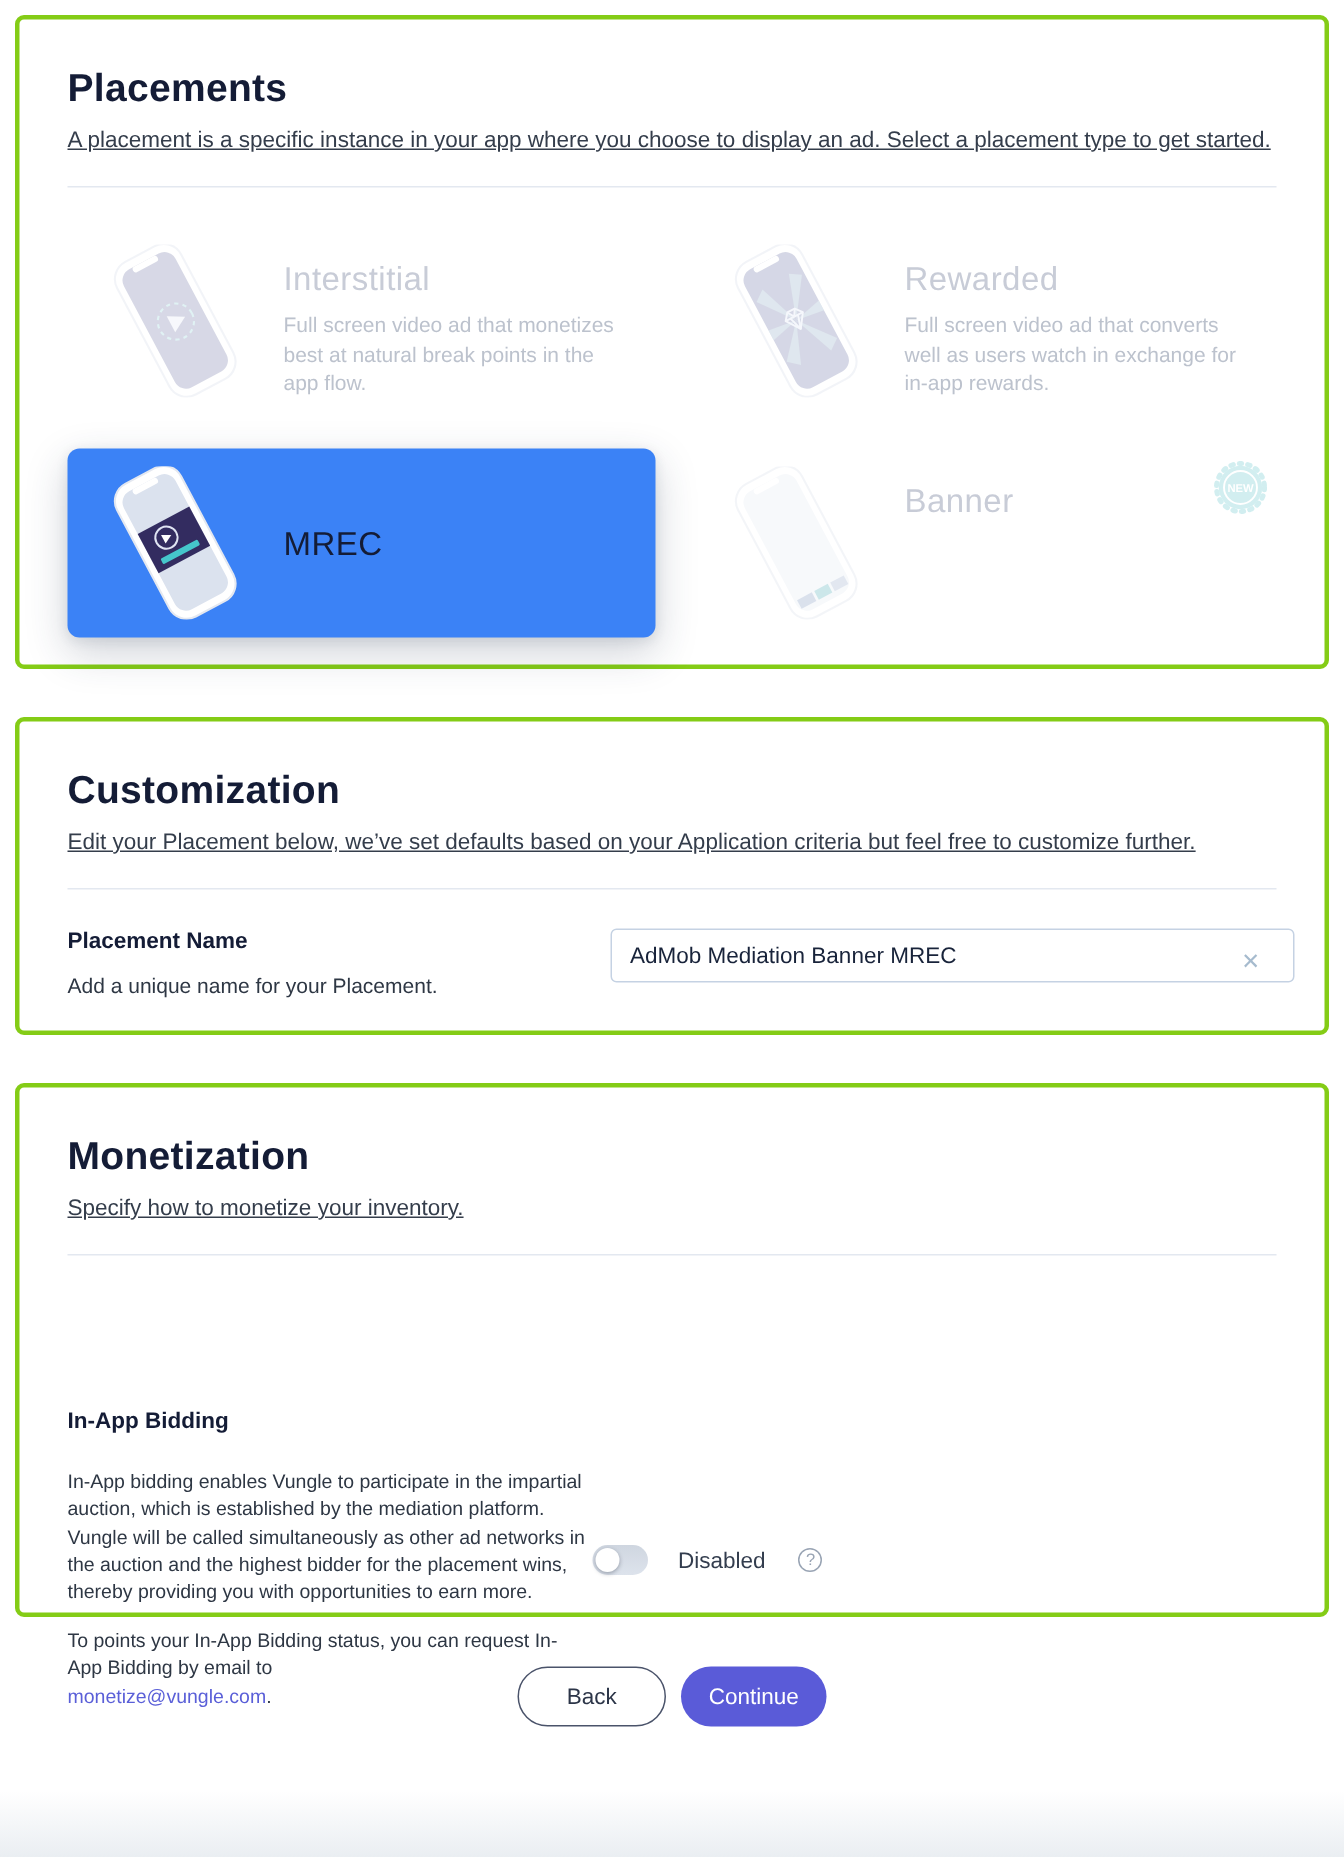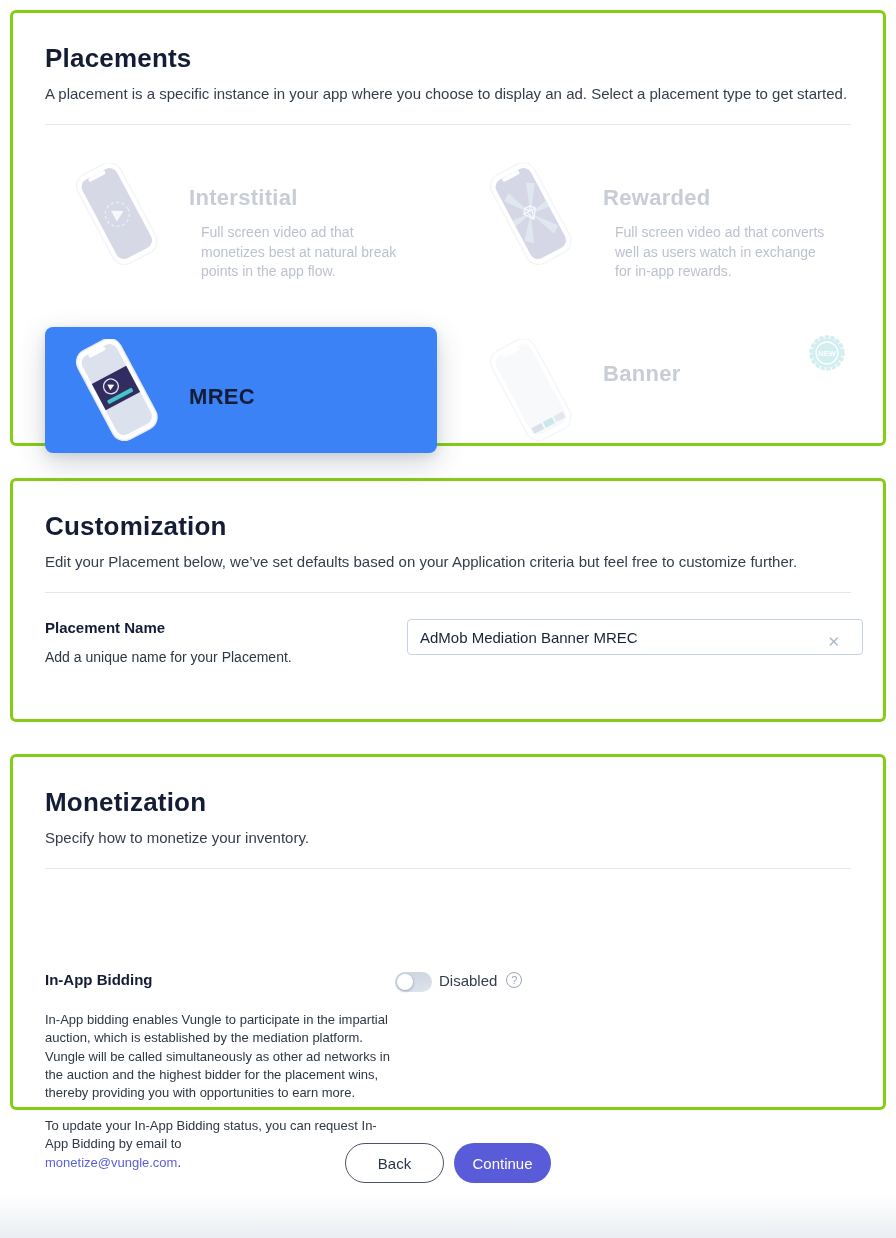--- a/index.html
+++ b/index.html
@@ -6,48 +6,48 @@
   html, body { margin: 0; padding: 0; background: #ffffff; }
   body { font-family: "Liberation Sans", sans-serif; }
   .page { position: relative; width: 896px; height: 1238px; background: #ffffff; overflow: hidden; }
 
   .card {
     margin: 0 10px; background: #ffffff;
     border: 3px solid #84cc16; border-radius: 6px;
     padding: 30px 32px 30px 32px;
   }
   .card-placements { margin-top: 10px; height: 436px; }
-  .card-customization { margin-top: 32px; height: 244px; }
+  .card-customization { margin-top: 32px; height: 212px; }
   .card-monetization { margin-top: 32px; height: 356px; }
 
   .card h1 {
     margin: 0 0 10px; font-size: 26px; font-weight: 700;
     color: #141c36; letter-spacing: 0.2px;
   }
-  .card .sub { margin: 0; font-size: 15px; color: #343d4b; line-height: 1.35; }
+  .card .sub { margin: 0; font-size: 15px; color: #343d4b; line-height: 1.35; text-decoration: underline; }
   .divider { border: none; border-top: 1px solid #e3e8f0; margin: 20px 0 0; }
 
   
   .options-grid {
     display: grid; grid-template-columns: 1fr 1fr;
     column-gap: 22px; row-gap: 22px; margin-top: 26px;
   }
   .option {
     position: relative; display: flex; gap: 16px; align-items: flex-start;
     padding: 12px 14px; border-radius: 8px; min-height: 122px; cursor: pointer;
   }
   .option.selected {
     background: #3b82f6;
     box-shadow: 0 10px 28px rgba(43, 55, 82, 0.22), 0 2px 8px rgba(43, 55, 82, 0.10);
     align-items: center;
   }
   .opt-phone { width: 114px; height: 102px; flex: none; }
   .opt-body { padding-top: 6px; }
-  .opt-title { margin: 16px 0 8px; font-size: 22px; font-weight: 700; letter-spacing: 0.3px; }
-  .opt-desc { margin: 12px; font-size: 14px; line-height: 1.38; max-width: 252px; }
+  .opt-title { margin: 4px 0 8px; font-size: 22px; font-weight: 400; letter-spacing: 0.3px; }
+  .opt-desc { margin: 0; font-size: 14px; line-height: 1.38; max-width: 252px; }
   .option.disabled .opt-title { color: #c8ccd7; }
   .option.disabled .opt-desc  { color: #bcc2cd; }
   .option.selected .opt-title { color: #141c36; }
   .option.selected .opt-desc  { color: #323c4e; }
   .new-badge { position: absolute; top: 6px; right: 4px; width: 40px; height: 40px; opacity: 0.8; }
 
   
   .field-row { display: flex; margin-top: 26px; }
   .label-col { width: 350px; flex: none; }
   .field-label { font-size: 15px; font-weight: 700; color: #141c36; }
@@ -58,21 +58,21 @@
     padding: 0 32px 0 12px; font-size: 15px; color: #18233a;
     font-family: "Liberation Sans", sans-serif; outline: none; background: #fff; margin-left: 12px;
   }
   .clear-x {
     position: absolute; right: 11px; top: 50%; transform: translateY(-52%);
     color: #a6bbce; font-size: 15px; line-height: 1; cursor: pointer;
   }
 
   
   .bidding-row { display: flex; margin-top: 102px; }
-  .toggle-row { display: flex; gap: 7px; padding-top: 1px; }
+  .toggle-row { display: flex; align-items: center; gap: 20px; padding-top: 1px; }
   .toggle {
     position: relative; width: 37px; height: 20px; border-radius: 10px;
     background: linear-gradient(#cfd6e0, #dde3ec); cursor: pointer; flex: none;
   }
   .toggle .knob {
     position: absolute; left: 2px; top: 2px; width: 16px; height: 16px;
     border-radius: 50%; background: #ffffff; box-shadow: 0 1px 3px rgba(20,30,50,0.35);
   }
   .status-text { font-size: 15px; color: #333d4e; }
   .help-icon {
@@ -214,21 +214,21 @@
   <section class="card card-monetization">
     <h1>Monetization</h1>
     <p class="sub">Specify how to monetize your inventory.</p>
     <hr class="divider">
 
     <div class="bidding-row">
       <div class="label-col">
         <div class="field-label">In-App Bidding</div>
         <p class="bid-desc">In-App bidding enables Vungle to participate in the impartial auction, which is established by the mediation platform. Vungle will be called simultaneously as other ad networks in the auction and the highest bidder for the placement wins, thereby providing you with opportunities to earn more.</p>
         <p class="bid-note">
-          <span>To update your In-App Bidding status, you can request In-App Bidding by email to</span><br>
+          <span>To points your In-App Bidding status, you can request In-App Bidding by email to</span><br>
           <a class="email-link">monetize@vungle.com</a><span>.</span>
         </p>
       </div>
       <div class="toggle-row">
         <div class="toggle">
           <div class="knob"></div>
         </div>
         <span class="status-text">Disabled</span>
         <span class="help-icon">?</span>
       </div>

